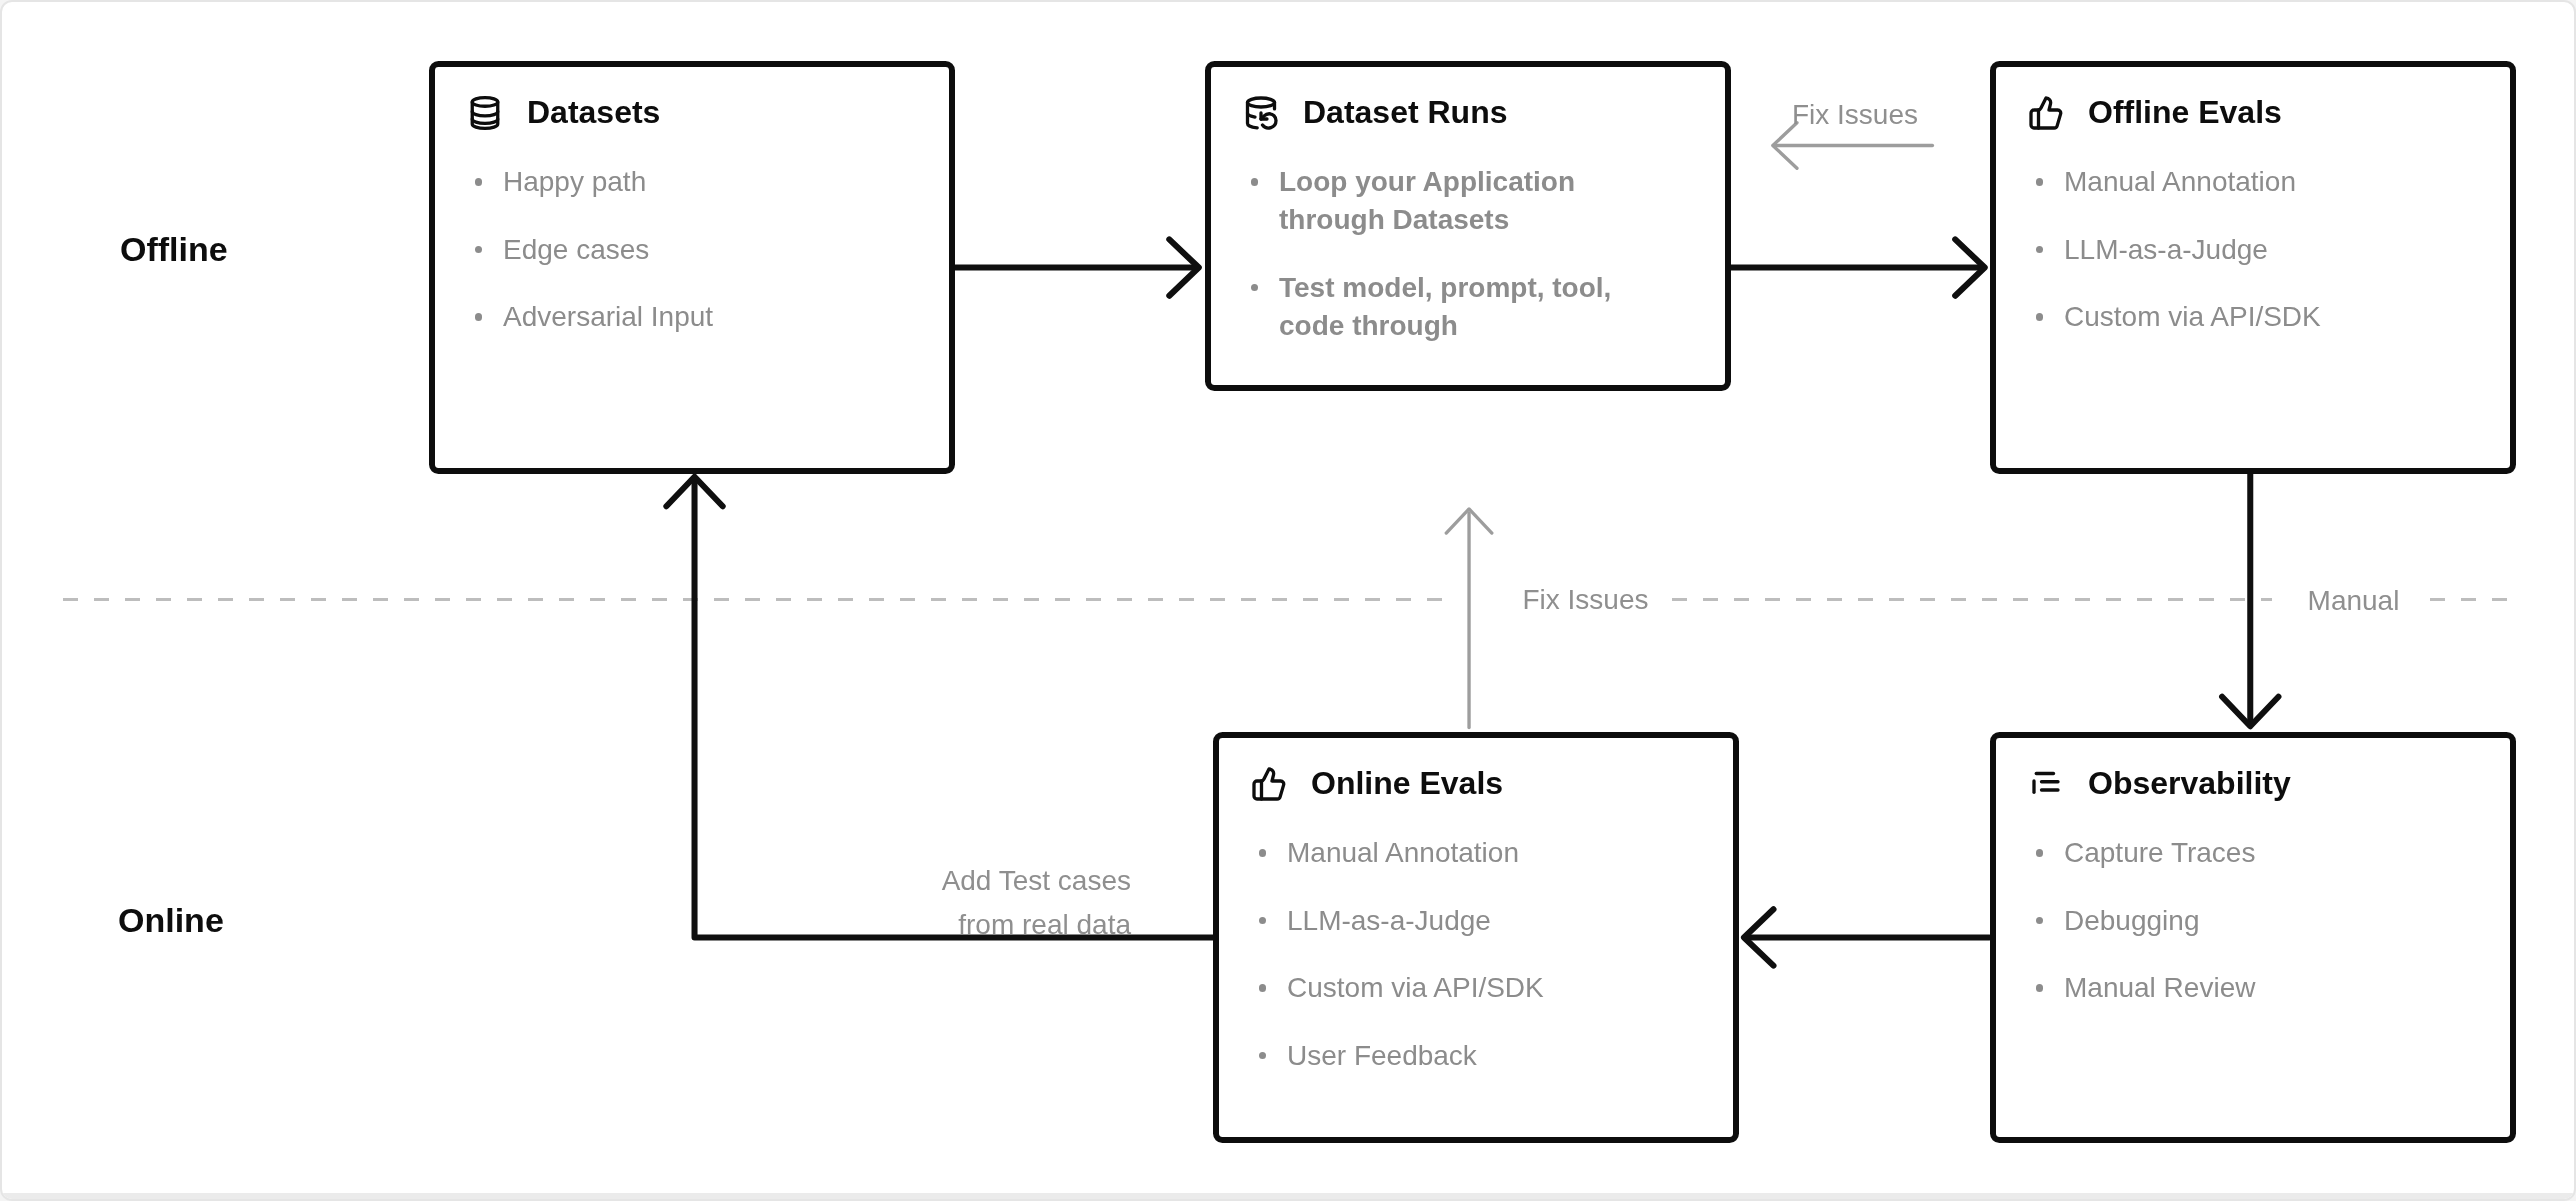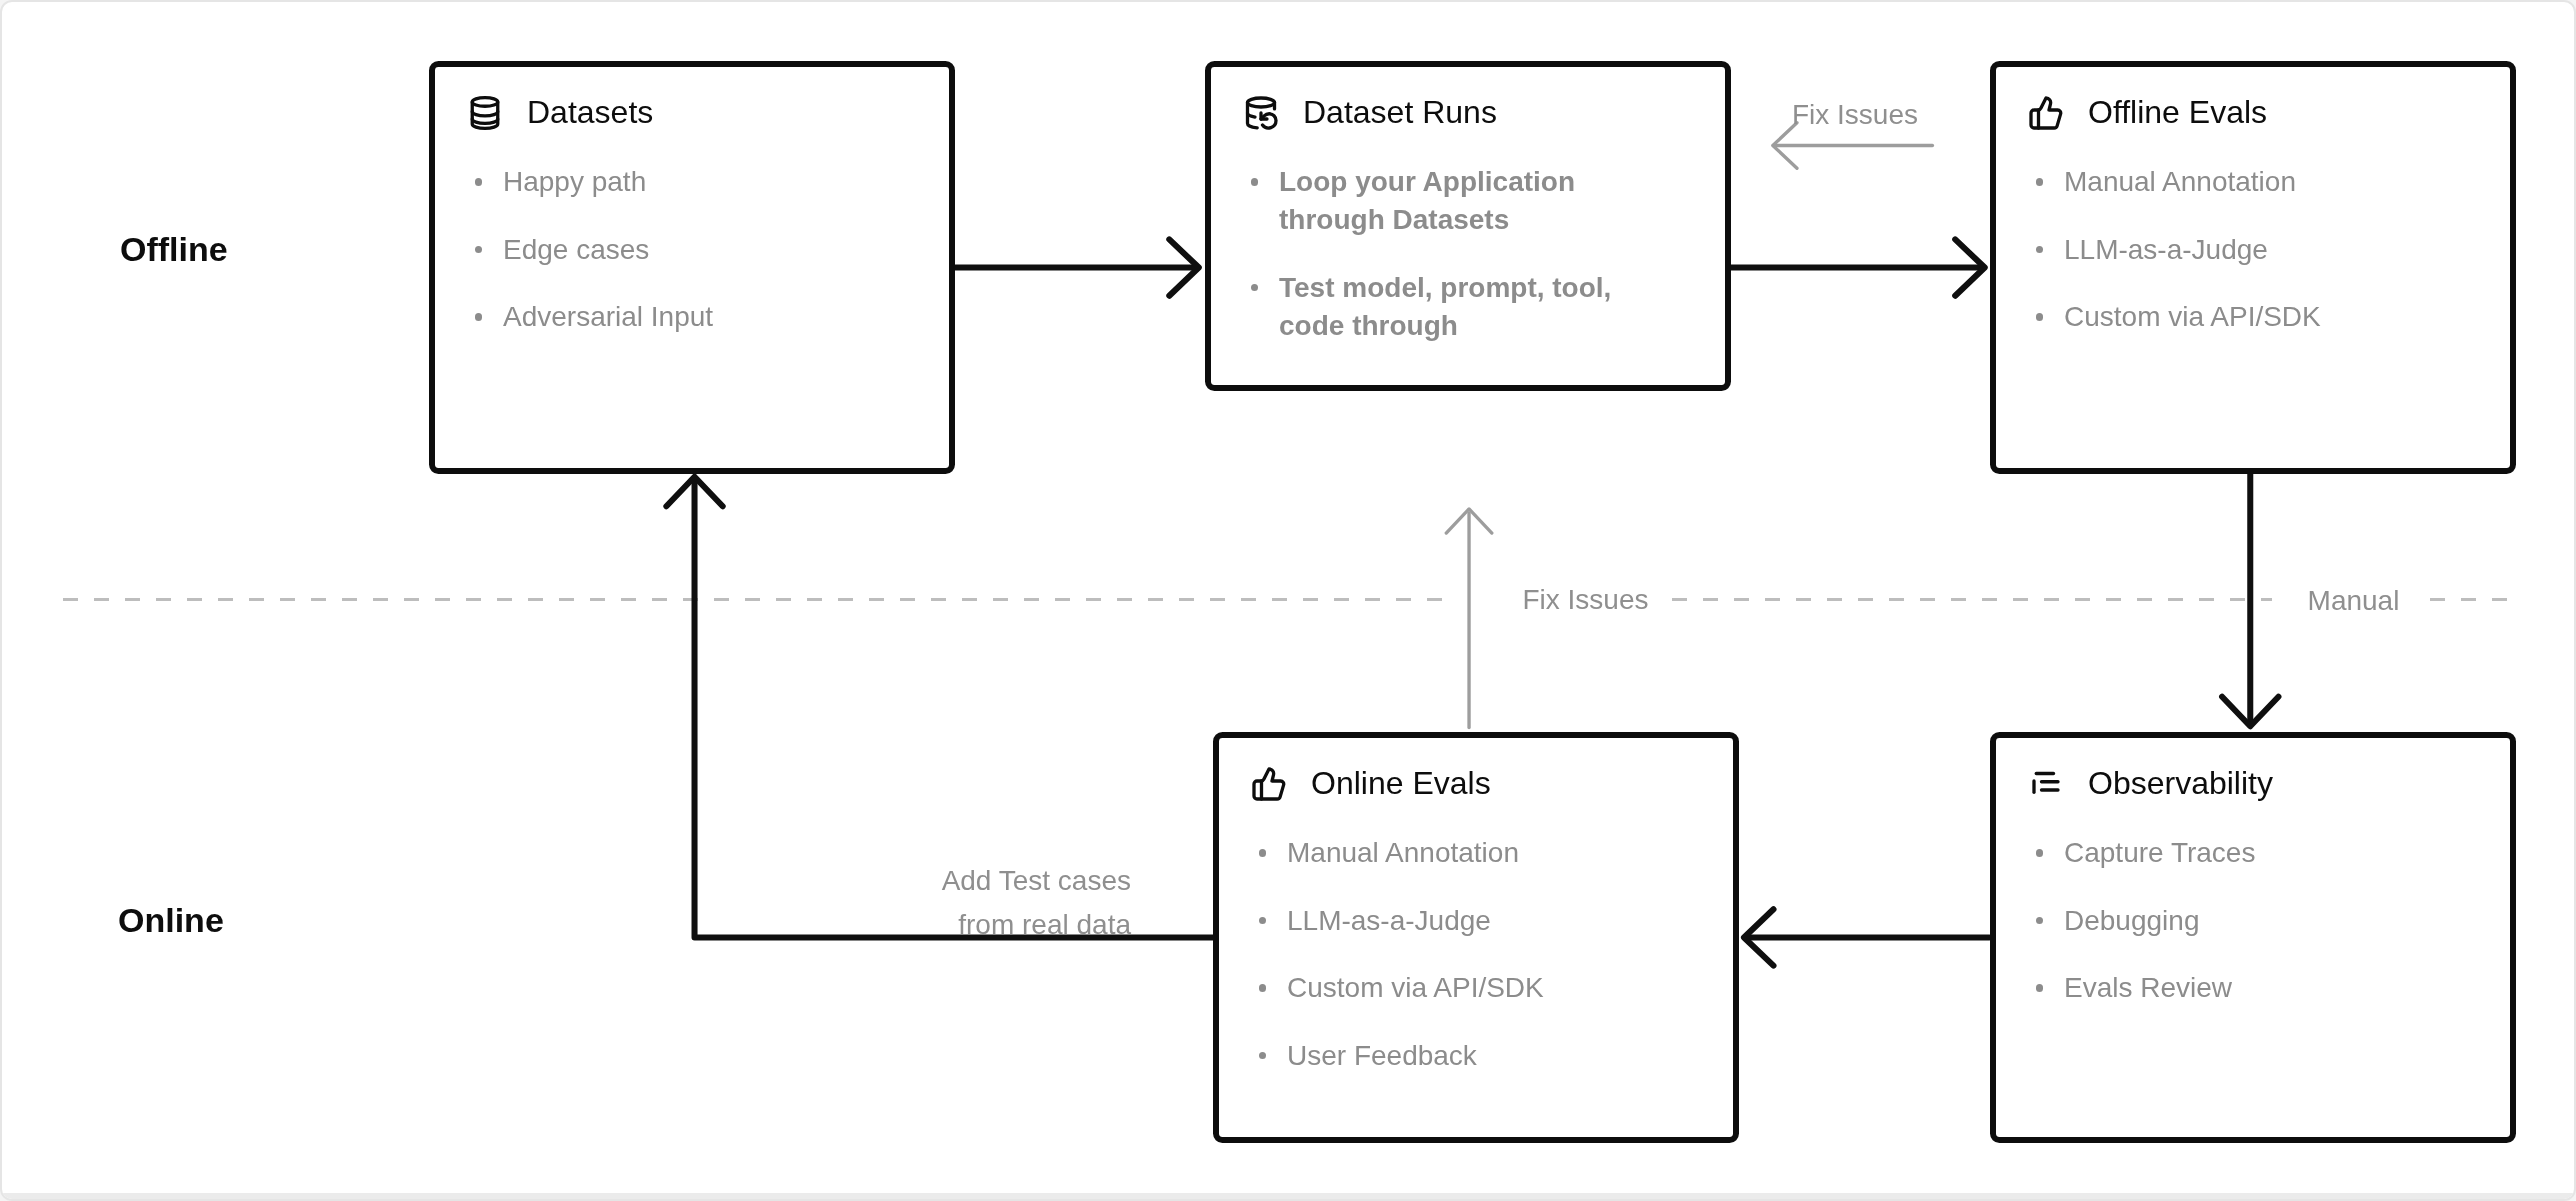--- a/index.html
+++ b/index.html
@@ -27,21 +27,21 @@
     padding:27px 27px 0 32px;
   }
   .node-datasets     {left:427px;  top:59px;   width:526px; height:413px;}
   .node-dataset-runs {left:1203px; top:59px;   width:526px; height:330px;}
   .node-offline-evals{left:1988px; top:59px;   width:526px; height:413px;}
   .node-online-evals {left:1211px; top:730px; width:526px; height:411px;}
   .node-observability{left:1988px; top:730px; width:526px; height:411px;}
   .node-header{display:flex;align-items:center;gap:24px;}
   .node-icon{width:36px;height:36px;flex:0 0 36px;}
   .node-icon svg{width:36px;height:36px;display:block;stroke:#0d0d0d;stroke-width:2.2;fill:none;stroke-linecap:round;stroke-linejoin:round;}
-  .node-title{font-size:32px;font-weight:400;color:#0d0d0d;letter-spacing:0px;}
+  .node-title{font-size:32px;font-weight:700;color:#0d0d0d;letter-spacing:0px;}
   ul.node-list{list-style:none;margin:32px 0 0 0;padding:0;}
   ul.node-list li{
     position:relative;
     padding-left:36px;
     margin-bottom:29.5px;
     font-size:28px;line-height:38px;
     color:#8c8c8c;
   }
   ul.node-list li::before{
     content:"";
@@ -211,19 +211,19 @@
           <path d="M4 10 V17.5"></path>
           <path d="M9 10.5 H20"></path>
           <path d="M9 16 H20"></path>
         </svg>
       </span>
       <span class="node-title">Observability</span>
     </div>
     <ul class="node-list">
       <li>Capture Traces</li>
       <li>Debugging</li>
-      <li>Evals Review</li>
+      <li>Manual Review</li>
     </ul>
   </div>
 
   <div class="bottom-strip"></div>
 </div>
 
 
 </body></html>

